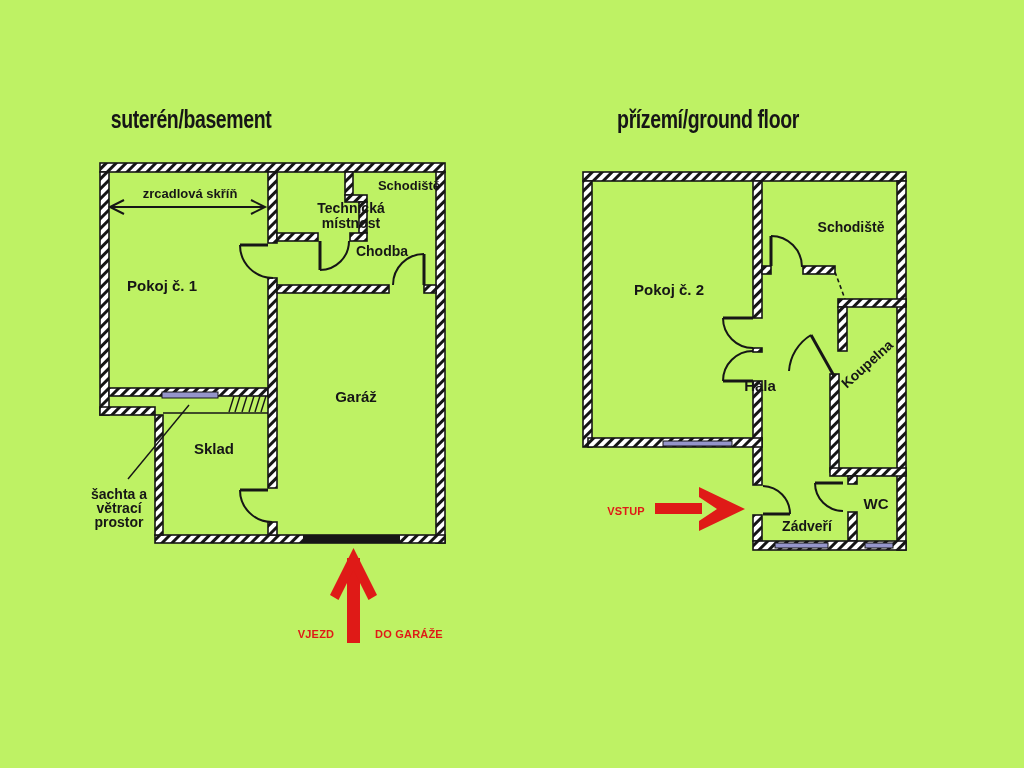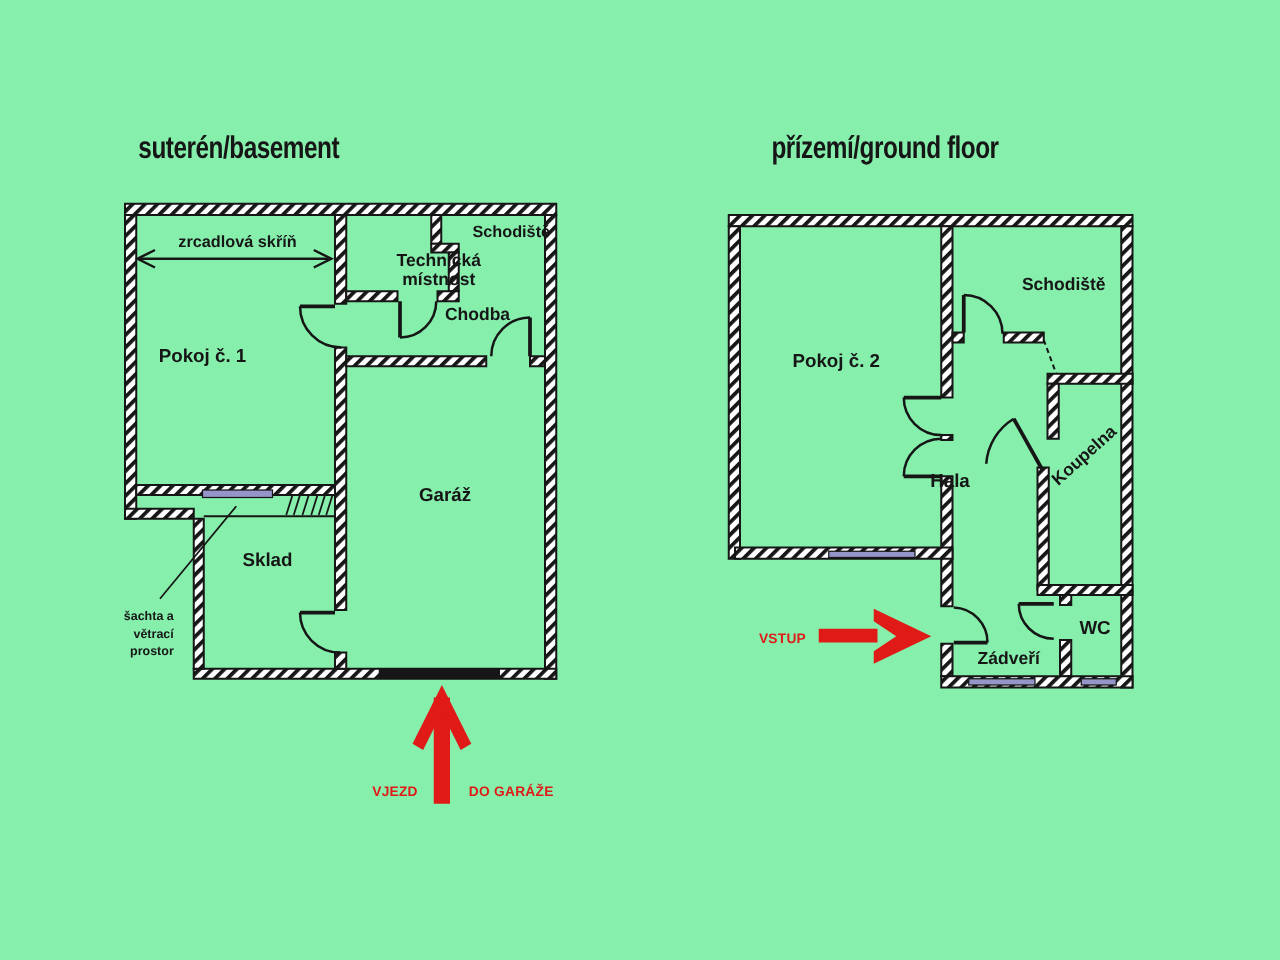--- a/index.html
+++ b/index.html
@@ -1,27 +1,27 @@
 <!DOCTYPE html>
 <html><head>
 <meta charset="utf-8">
 <style>
   html,body{margin:0;padding:0;background:#fff;}
-  .canvas{position:relative;width:1024px;height:768px;background:#86efac;
+  .canvas{position:relative;width:1024px;height:768px;background:#bef264;
           font-family:"Liberation Sans",sans-serif;color:#161616;overflow:hidden;}
   .canvas>svg{position:absolute;left:0;top:0;}
   .lbl{position:absolute;font-weight:bold;font-size:15px;white-space:nowrap;
        transform:translate(-50%,-50%);color:#161616;}
   .f14{font-size:14px;}
   .f13{font-size:13px;}
   .title{font-size:25px;letter-spacing:-0.5px;transform:translate(-50%,-50%) scaleX(0.78);}
   .red{color:#df1a17;font-size:11px;letter-spacing:0.2px;}
   .rot{transform:translate(-50%,-50%) rotate(-42deg);font-size:14px;}
   .two{line-height:15px;text-align:center;font-size:14px;white-space:nowrap;margin-left:31px;}
-  .three{line-height:14px;text-align:right;font-size:10px;white-space:nowrap;}
+  .three{line-height:14px;text-align:center;font-size:14px;white-space:nowrap;}
   .two span,.three span{display:block;}
   
   .wall{fill:url(#hatch);stroke:#161616;stroke-width:1.6;}
   .solid{fill:#161616;stroke:none;}
   .door{fill:none;stroke:#161616;stroke-width:2;}
   .leaf{stroke:#161616;stroke-width:3;}
   .thin{stroke:#161616;stroke-width:1.7;fill:none;}
   .thin1{stroke:#161616;stroke-width:1.4;fill:none;}
   .dash{stroke:#161616;stroke-width:1.6;fill:none;stroke-dasharray:4 3;}
   .win{fill:#9595ca;stroke:#161616;stroke-width:1;}

